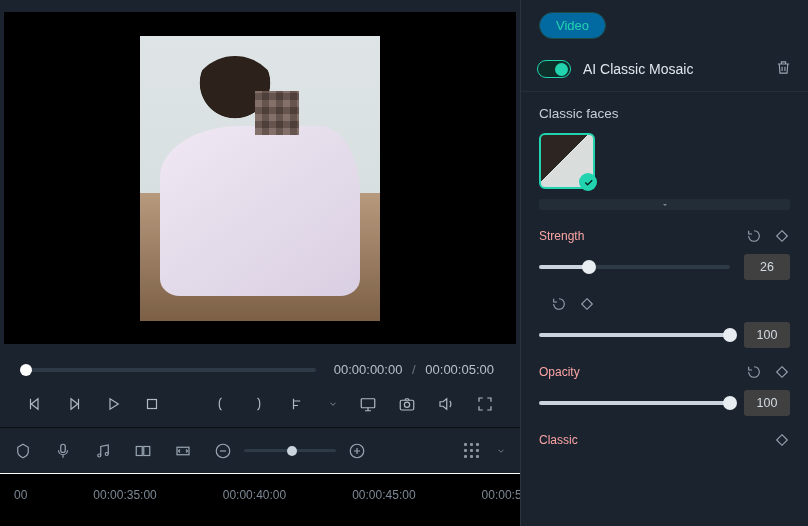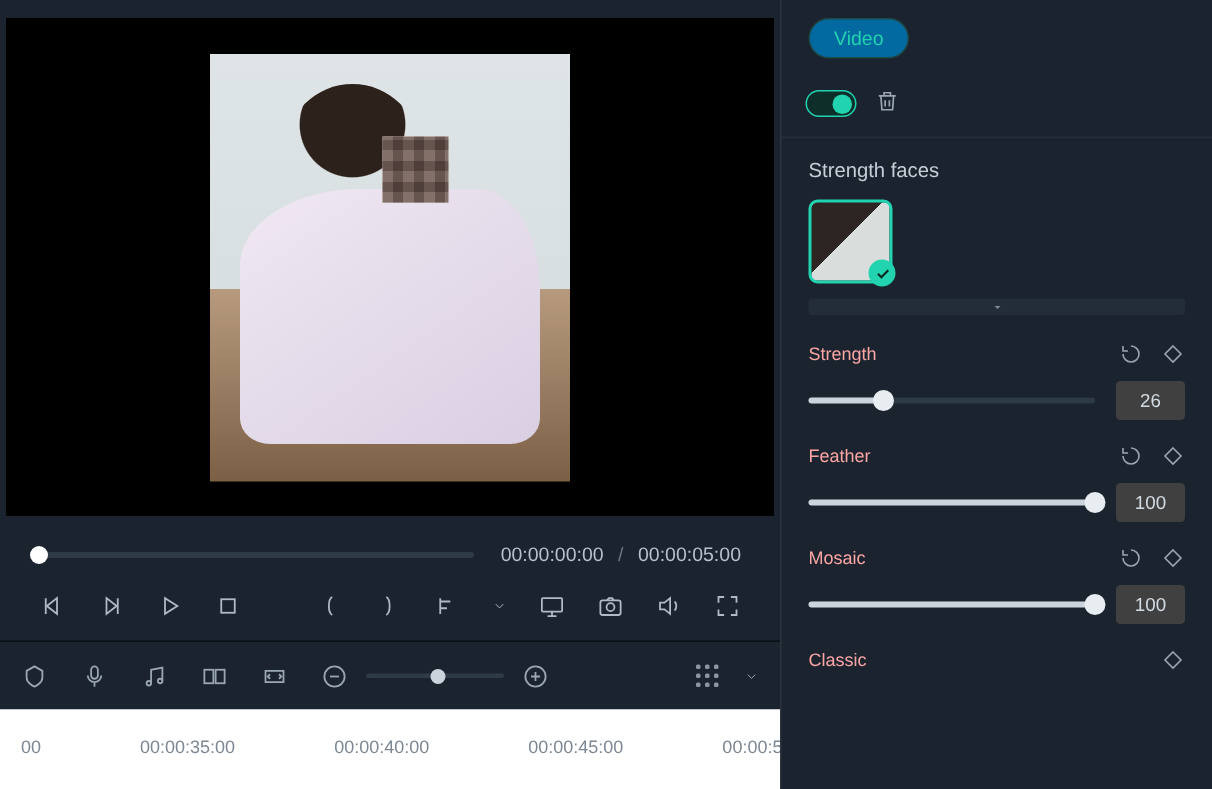--- a/index.html
+++ b/index.html
@@ -53,21 +53,21 @@
   .toolbar { background:#1a232e; border-top:1px solid #0b1015; height:46px; display:flex; align-items:center; gap:22px; padding:0 14px; color:#9aa6b2;}
   .toolbar .ico svg { stroke:#9aa6b2; }
   .zoom { display:flex; align-items:center; gap:12px; }
   .ztrack { width:92px; height:3px; background:#2e3a46; border-radius:2px; position:relative; }
   .zthumb { position:absolute; left:52%; top:50%; width:10px;height:10px;background:#cbd4dc;border-radius:50%;transform:translate(-50%,-50%);}
   .grid-dots { width:18px; display:grid; grid-template-columns:repeat(3,3px); grid-auto-rows:3px; gap:3px;}
   .grid-dots span{background:#8b96a1;border-radius:1px;}
   .toolbar .tail { margin-left:auto; display:flex; align-items:center; gap:14px;}
 
   
-  .timeline { flex:1; background:#ffffff; border-top:4px solid #ffffff; padding-top:14px; }
+  .timeline { flex:1; background:#000000; border-top:1px solid #ffffff; padding-top:14px; }
   .ticks { display:flex; gap:66px; padding-left:14px; color:#7c8894; font-size:12px; white-space:nowrap; overflow:hidden;}
 
   
   .r-header { padding:12px 18px 8px; display:flex; align-items:center;}
   .pill { background:#0369a1; color:#22d3b0; border:1px solid #1d4a49; padding:5px 16px; border-radius:18px; font-size:13px;}
   .r-row { display:flex; align-items:center; padding:12px 16px; gap:12px; border-bottom:1px solid #242f3a;}
   .toggle { width:34px; height:18px; background:#0e2e2a; border:1px solid #22d3b0; border-radius:10px; position:relative;}
   .toggle .knob{ position:absolute; right:2px; top:1.5px; width:13px;height:13px;background:#22d3b0;border-radius:50%;}
   .r-row .title { flex:1; color:#dfe6ec; font-size:14px;}
   .trash svg{width:17px;height:17px;stroke:#9aa6b2;fill:none;stroke-width:1.6;}
@@ -270,27 +270,28 @@
 
 <div class="right-col">
   <div class="r-header">
     <div class="pill">Video</div>
   </div>
 
   <div class="r-row">
     <div class="toggle">
         <div class="knob"></div>
       </div>
+    <div class="title">AI Classic Mosaic</div>
     <span class="trash"><svg viewBox="0 0 24 24">
           <path d="M4 7h16M9 7V4h6v3M6 7l1 13h10l1-13M10 11v6M14 11v6"></path>
         </svg></span>
   </div>
 
   <div class="section">
-    <div class="sec-label">Strength faces</div>
+    <div class="sec-label">Classic faces</div>
     <div class="face-grid">
       <div class="face">
         <div class="chk">
             <svg viewBox="0 0 24 24">
               <path d="M5 12l5 5L20 7"></path>
             </svg>
           </div>
       </div>
     </div>
     <div class="face-strip">
@@ -315,41 +316,40 @@
       <div class="slider">
         <div class="fill" style="width:26%"></div>
           <div class="thumb" style="left:26%"></div>
       </div>
       <div class="valbox">26</div>
     </div>
   </div>
 
   <div class="param">
     <div class="param-head">
-      <div class="name">Feather</div>
       <span class="mini-ico"><svg viewBox="0 0 24 24">
             <path d="M4 12a8 8 0 108-8"></path>
             <path d="M4 4v5h5"></path>
           </svg></span>
       <span class="mini-ico"><svg viewBox="0 0 24 24">
             <path d="M12 4l8 8-8 8-8-8z"></path>
           </svg></span>
     </div>
     <div class="param-body">
       <div class="slider">
         <div class="fill" style="width:100%"></div>
           <div class="thumb" style="left:100%"></div>
       </div>
       <div class="valbox">100</div>
     </div>
   </div>
 
   <div class="param">
     <div class="param-head">
-      <div class="name">Mosaic</div>
+      <div class="name">Opacity</div>
       <span class="mini-ico"><svg viewBox="0 0 24 24">
             <path d="M4 12a8 8 0 108-8"></path>
             <path d="M4 4v5h5"></path>
           </svg></span>
       <span class="mini-ico"><svg viewBox="0 0 24 24">
             <path d="M12 4l8 8-8 8-8-8z"></path>
           </svg></span>
     </div>
     <div class="param-body">
       <div class="slider">

